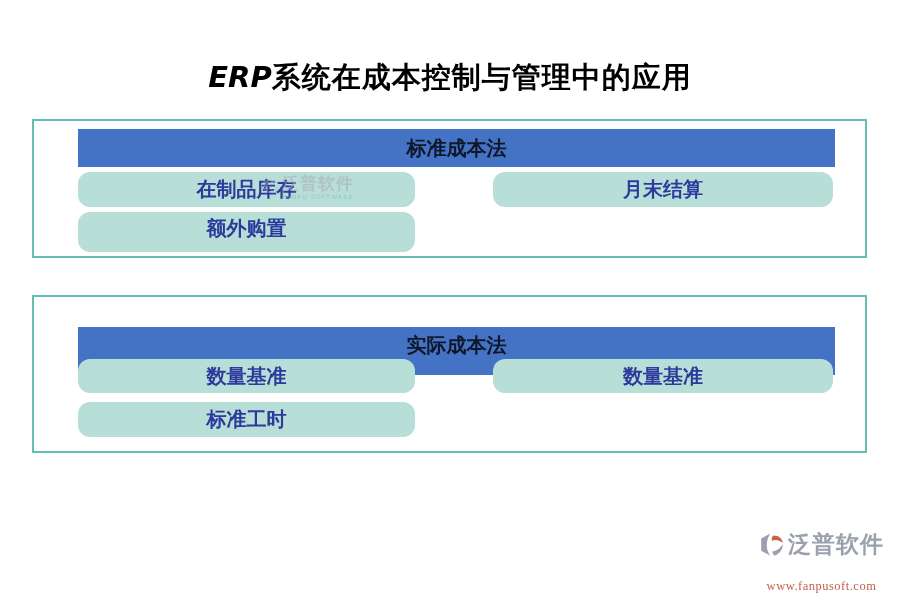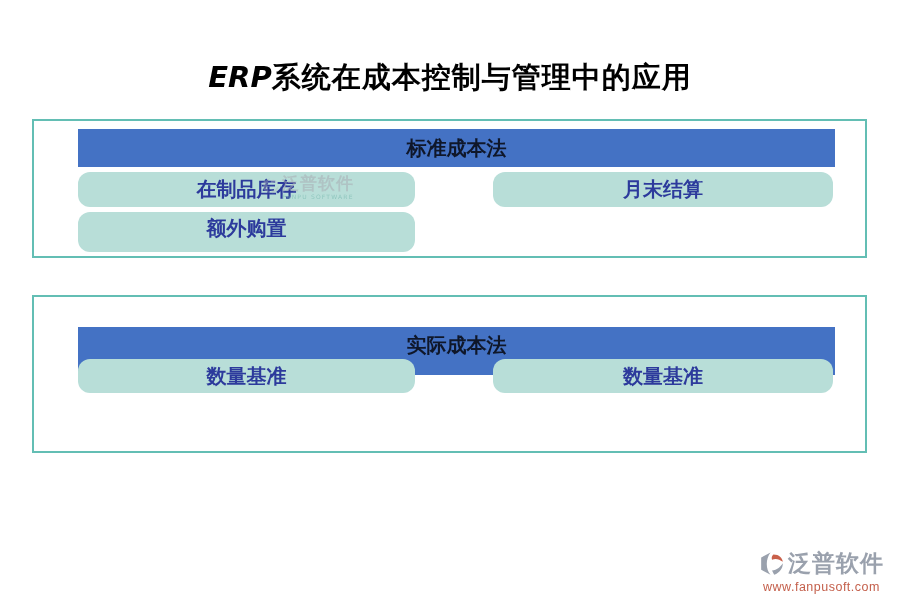--- a/index.html
+++ b/index.html
@@ -70,22 +70,22 @@
   .logo {
     position:absolute; right:16px; bottom:6px; text-align:center;
   }
   .logo-row { display:flex; align-items:center; gap:3px; }
   .logo-icon { width:26px; height:26px; }
   .logo-name {
     font-size:23px; font-weight:700; color:#9aa1ad; letter-spacing:1px;
     font-family:"DejaVu Sans","Liberation Sans",sans-serif;
   }
   .logo-url {
-    margin-top:1px; font-size:12.5px; color:#c4604c; letter-spacing:.5px;
-    font-family:Liberation Sans, sans-serif;
+    margin-top:19px; font-size:12.5px; color:#c4604c; letter-spacing:.5px;
+    font-family:Liberation Serif, serif;
   }
 </style>
 </head>
 <body>
 
 <div class="page-title">
   <span class="en">ERP</span><span>系统在成本控制与管理中的应用</span>
 </div>
 
 <section class="panel" id="panel1">
@@ -104,20 +104,21 @@
       <div class="wm-text">泛普软件</div>
       <div class="wm-sub">FANPU SOFTWARE</div>
     </div>
   </div>
 </section>
 
 <section class="panel" id="panel2">
   <div class="hdr">实际成本法</div>
   <div class="cell left  row1">数量基准</div>
   <div class="cell right row1">数量基准</div>
+  <div class="cell left  row2">标准工时</div>
 </section>
 
 <div class="logo">
   <div class="logo-row">
     <svg class="logo-icon" viewBox="0 0 36 36">
       <path fill="#9aa1ad" d="M16 2 L3 9 L3 26 L16 33 C9 25 9 11 16 2 Z"></path>
       <path fill="#9aa1ad" d="M21 33 C29 30 33 24 33 17 C29 23 25 26 18 27 Z"></path>
       <path fill="#c9604a" d="M20 5 C28 5 32 10 33 15 C28 11 23 10 18 12 C17 9 18 7 20 5 Z"></path>
     </svg>
     <span class="logo-name">泛普软件</span>

